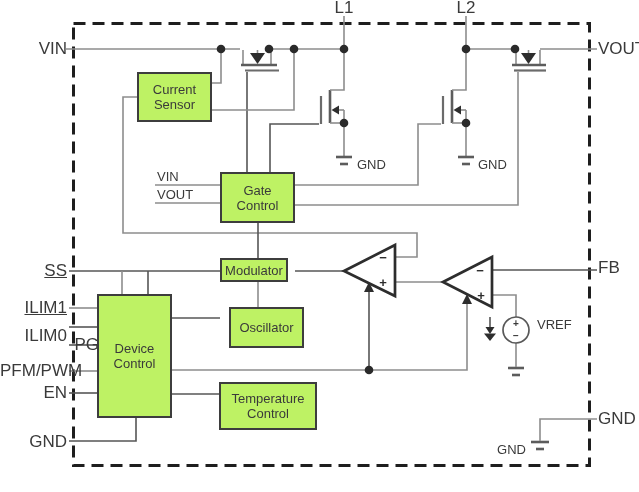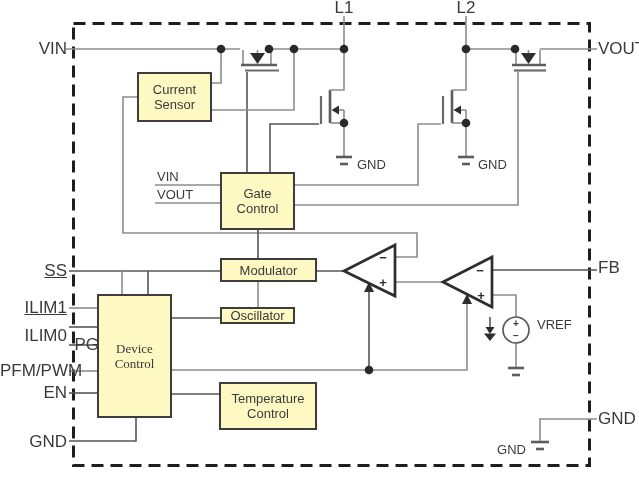--- a/index.html
+++ b/index.html
@@ -10,21 +10,21 @@
   svg{position:absolute;left:0;top:0;}
   .w{stroke:#8d8d8d;stroke-width:1.6;fill:none;}
   .wd{stroke:#565656;stroke-width:1.6;fill:none;}
   .bar{stroke:#5c5c5c;stroke-width:2.6;fill:none;}
   .gbar{stroke:#6b6b6b;stroke-width:2.2;fill:none;}
   .fillshape{fill:#2d2d2d;stroke:none;}
   .dot{fill:#2a2a2a;stroke:none;}
   .amp{fill:#ffffff;stroke:#2d2d2d;stroke-width:2.7;stroke-linejoin:miter;}
   .vsrc{fill:#ffffff;stroke:#585858;stroke-width:1.7;}
   .block{
-    position:absolute;background:#fef9c3;border:2px solid #3d3d3d;
+    position:absolute;background:#bef264;border:2px solid #3d3d3d;
     display:flex;align-items:center;justify-content:center;text-align:center;
     font-size:13px;line-height:15px;white-space:pre-line;box-sizing:border-box;
   }
   .pin{position:absolute;font-size:17px;line-height:13px;}
   .pin.left{left:0;width:67px;text-align:right;}
   .pin.right{left:598px;text-align:left;}
   .pin.top{width:48px;text-align:center;top:1px;}
   .ilabel{position:absolute;font-size:13px;line-height:13px;}
   .sign{position:absolute;font-size:13px;font-weight:bold;color:#2d2d2d;transform:translate(-50%,-50%);line-height:13px;}
   .vsign{position:absolute;font-size:10px;font-weight:bold;color:#3a3a3a;transform:translate(-50%,-50%);line-height:10px;}
@@ -167,25 +167,25 @@
       <circle class="dot" cx="466" cy="49" r="4.3"></circle>
       <circle class="dot" cx="515" cy="49" r="4.3"></circle>
       <circle class="dot" cx="344" cy="123" r="4.3"></circle>
       <circle class="dot" cx="466" cy="123" r="4.3"></circle>
       <circle class="dot" cx="369" cy="370" r="4.3"></circle>
     </g>
   </svg>
 
   <div class="block" style="left:137px;top:72px;width:75px;height:50px;"><span class="block-label">Current
 Sensor</span></div>
-  <div class="block" style="left:220px;top:172px;width:75px;height:58px;"><span class="block-label">Gate
+  <div class="block" style="left:220px;top:172px;width:75px;height:51px;"><span class="block-label">Gate
 Control</span></div>
-  <div class="block" style="left:220px;top:258px;width:97px;height:24px;"><span class="block-label">Modulator</span></div>
-  <div class="block" style="left:220px;top:307px;width:75px;height:17px;"><span class="block-label">Oscillator</span></div>
-  <div class="block" style="left:97px;top:294px;width:75px;height:124px;font-family:Liberation Serif, serif;"><span class="block-label">Device
+  <div class="block" style="left:220px;top:258px;width:68px;height:24px;"><span class="block-label">Modulator</span></div>
+  <div class="block" style="left:229px;top:307px;width:75px;height:41px;"><span class="block-label">Oscillator</span></div>
+  <div class="block" style="left:97px;top:294px;width:75px;height:124px;"><span class="block-label">Device
 Control</span></div>
   <div class="block" style="left:219px;top:382px;width:98px;height:48px;"><span class="block-label">Temperature
 Control</span></div>
 
   <span class="pin left" style="top:42px;">VIN</span>
   <span class="pin top" style="left:320px;">L1</span>
   <span class="pin top" style="left:442px;">L2</span>
   <span class="pin right" style="top:42px;">VOUT</span>
   <span class="pin right" style="top:261px;">FB</span>
   <span class="pin right" style="top:412px;">GND</span>

